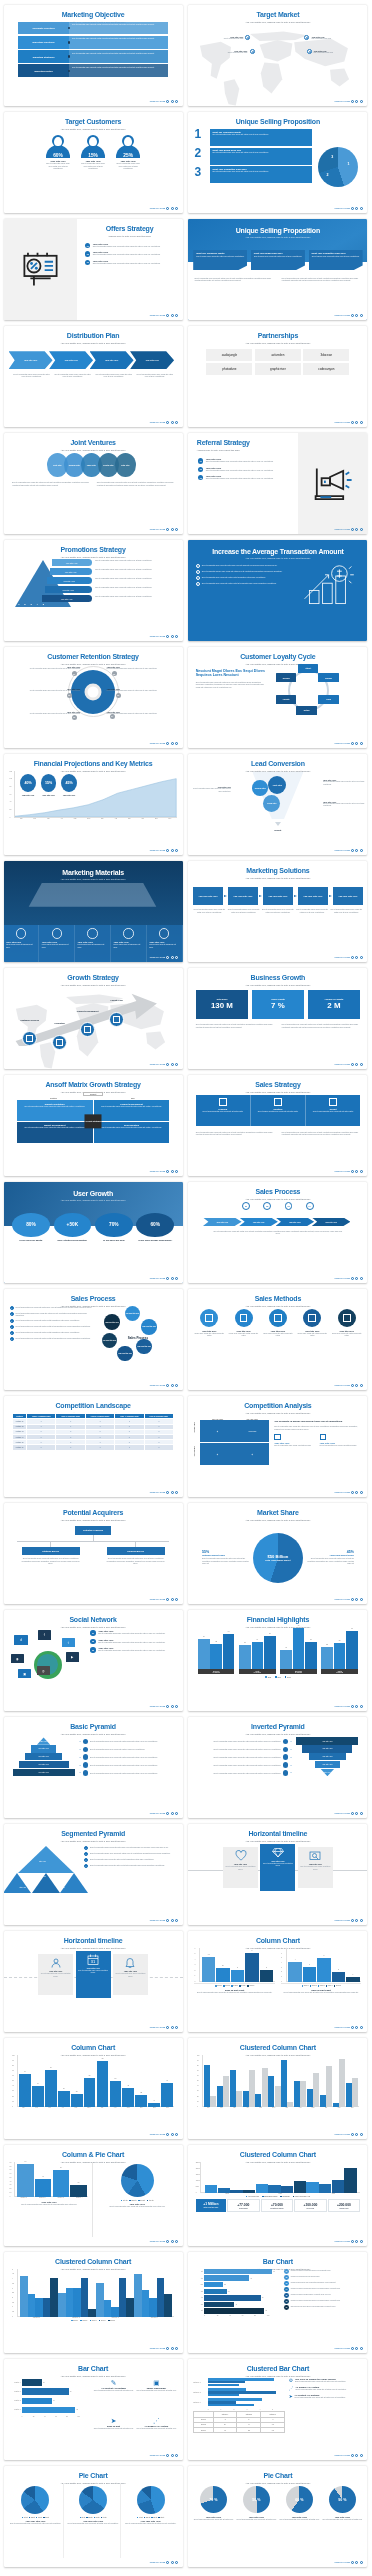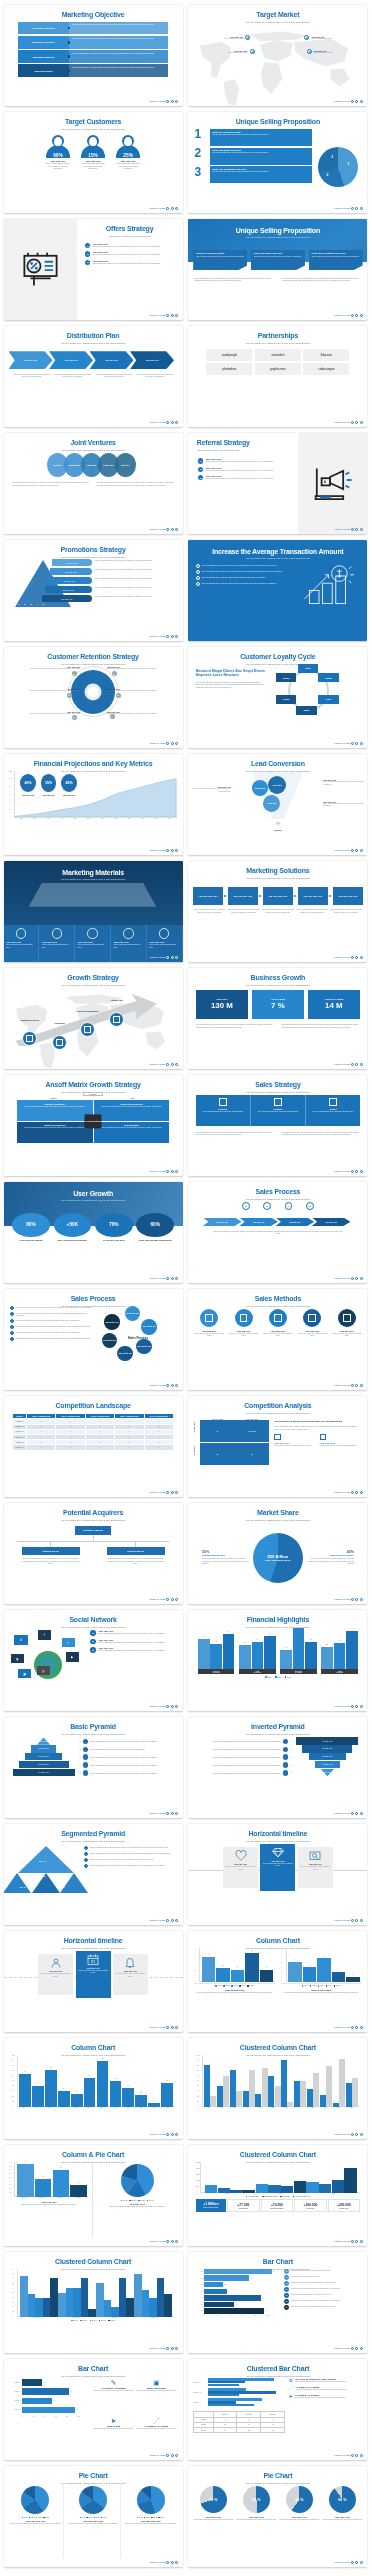--- a/index.html
+++ b/index.html
@@ -866,21 +866,21 @@
    <div style="flex:1;background:#16558c;height:29px;display:flex;flex-direction:column;align-items:center;justify-content:center;color:#fff">
      <div style="font-size:2.1px;font-weight:bold">Total Sales</div>
      <div style="font-size:7.9px;font-weight:bold;margin-top:1.2px">130 M</div>
           </div>
           <div style="flex:1;background:#2585cd;height:29px;display:flex;flex-direction:column;align-items:center;justify-content:center;color:#fff">
      <div style="font-size:2.1px;font-weight:bold">Yearly Growth</div>
      <div style="font-size:7.9px;font-weight:bold;margin-top:1.2px">7 %</div>
           </div>
           <div style="flex:1;background:#1a72b8;height:29px;display:flex;flex-direction:column;align-items:center;justify-content:center;color:#fff">
      <div style="font-size:2.1px;font-weight:bold">Average Per Month</div>
-     <div style="font-size:7.9px;font-weight:bold;margin-top:1.2px">14 M</div>
+     <div style="font-size:7.9px;font-weight:bold;margin-top:1.2px">2 M</div>
           </div>
         </div>
   <div style="display:flex;gap:7.3px;margin-top:4.8px">
    <div class="tx-s" style="flex:1">Sed ut perspiciatis unde omnis iste natus error sit fugit voluptatem accusantium voluptatem quia magni voluptas sit aspernatur aut odit aut voluptatem sequi nesciunt.</div>
           <div class="tx-s" style="flex:1">Sed ut perspiciatis unde omnis iste natus error sit fugit voluptatem accusantium voluptatem quia magni voluptas sit aspernatur aut odit sed magni dolores eos qui ratione voluptatem sequi nesciunt.</div>
         </div>
       </div>
       <div class="foot">
     <span class="cn">COMPANY NAME</span>
     <span class="soc"></span>

